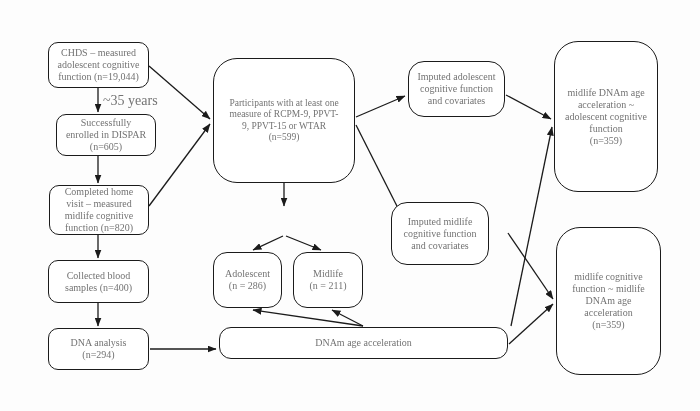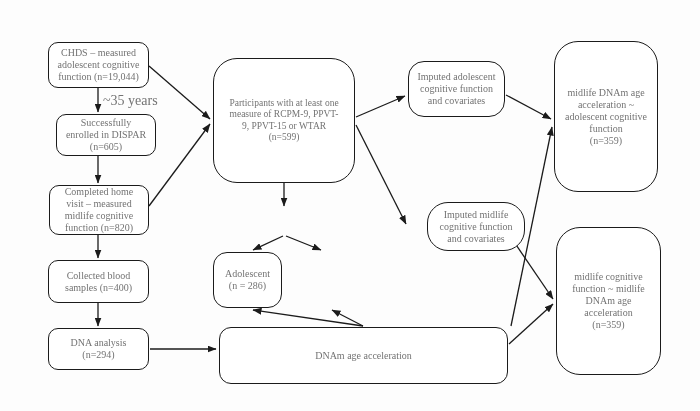--- a/index.html
+++ b/index.html
@@ -119,32 +119,36 @@
 9, PPVT-15 or WTAR
 (n=599)</span>
   </div>
 
 
   <div class="box r14" style="left:213px; top:252px; width:69px; height:56px;">
     <span>Adolescent
 (n = 286)</span>
   </div>
 
+  <div class="box r14" style="left:293px; top:252px; width:70px; height:56px;">
+    <span>Midlife
+(n = 211)</span>
+  </div>
 
-  <div class="box r12" style="left:219px; top:327px; width:289px; height:57px;">
+  <div class="box r12" style="left:219px; top:327px; width:289px; height:32px;">
     <span>DNAm age acceleration</span>
   </div>
 
   <div class="box r16" style="left:408px; top:61px; width:97px; height:56px;">
     <span>Imputed adolescent
 cognitive function
 and covariates</span>
   </div>
 
-  <div class="box r16" style="left:427px; top:202px; width:98px; height:49px;border-radius:21px;">
+  <div class="box r16" style="left:391px; top:202px; width:98px; height:63px;">
     <span>Imputed midlife
 cognitive function
 and covariates</span>
   </div>
 
   <div class="box r24" style="left:554px; top:41px; width:104px; height:151px;">
     <span>midlife DNAm age
 acceleration ~
 adolescent cognitive
 function

